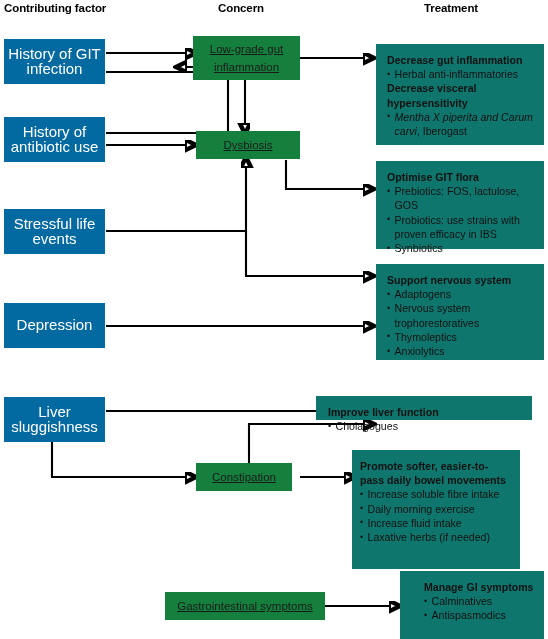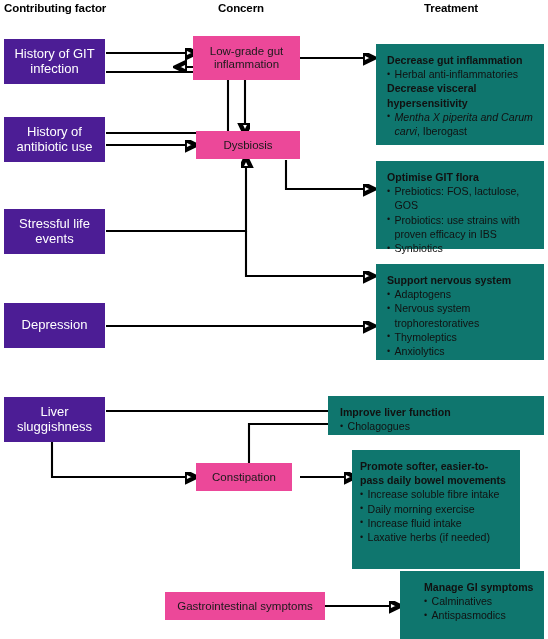--- a/index.html
+++ b/index.html
@@ -12,22 +12,22 @@
   #stage{position:absolute;left:0;top:0;width:548px;height:639px;}
 
   .col-head{
     position:absolute;font-size:11.5px;font-weight:bold;color:#000;
     letter-spacing:-0.1px;white-space:nowrap;
   }
 
   .node{position:absolute;box-sizing:border-box;display:flex;
         align-items:center;justify-content:center;text-align:center;}
 
-  .factor{background:#4c1d95;color:#ffffff;font-size:13px;line-height:14.5px;}
-  .concern{background:#ec4899;color:#1a1a1a;font-size:11.5px;line-height:13px;}
+  .factor{background:#0369a1;color:#ffffff;font-size:15px;line-height:14.5px;}
+  .concern{background:#15803d;color:#1a1a1a;font-size:11.5px;line-height:18px;text-decoration:underline;}
 
   .treat{
     position:absolute;box-sizing:border-box;background:#0f766e;color:#111111;
     font-size:10.6px;line-height:14.2px;padding:9px 9px 9px 11px;
   }
   .treat .t-title{font-weight:bold;display:block;}
   .treat ul{list-style:none;margin:0;padding:0;}
   .treat li{position:relative;padding-left:7.5px;}
   .treat li:before{content:"\2022";position:absolute;left:0;top:-0.5px;font-size:9px;}
   .treat li .ital{font-style:italic;}
@@ -122,21 +122,21 @@
   <div class="treat" style="left:376px;top:264px;width:168px;height:96px;">
     <span class="t-title">Support nervous system</span>
     <ul>
       <li>Adaptogens</li>
       <li>Nervous system trophorestoratives</li>
       <li>Thymoleptics</li>
       <li>Anxiolytics</li>
     </ul>
   </div>
 
-  <div class="treat" style="left:328px;top:396px;width:216px;height:39px;padding-left:12px;">
+  <div class="treat" style="left:316px;top:396px;width:216px;height:24px;padding-left:12px;">
     <span class="t-title">Improve liver function</span>
     <ul>
       <li>Cholagogues</li>
     </ul>
   </div>
 
   <div class="treat" style="left:352px;top:450px;width:168px;height:119px;padding-left:8px;">
     <span class="t-title">Promote softer, easier-to-pass daily bowel movements</span>
     <ul>
       <li>Increase soluble fibre intake</li>

